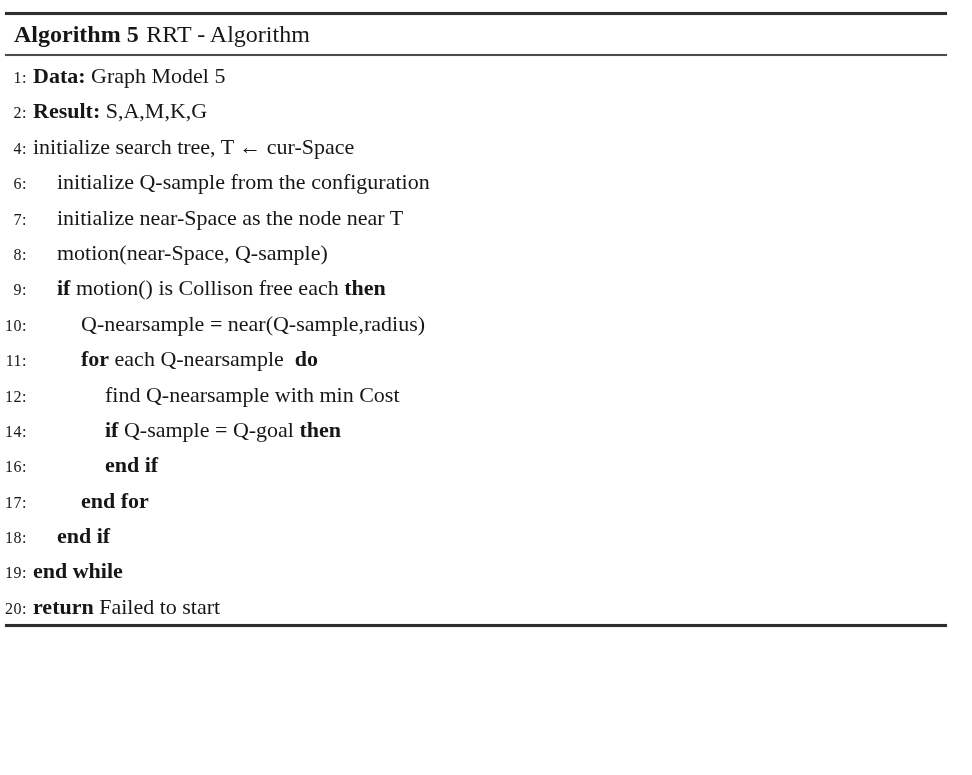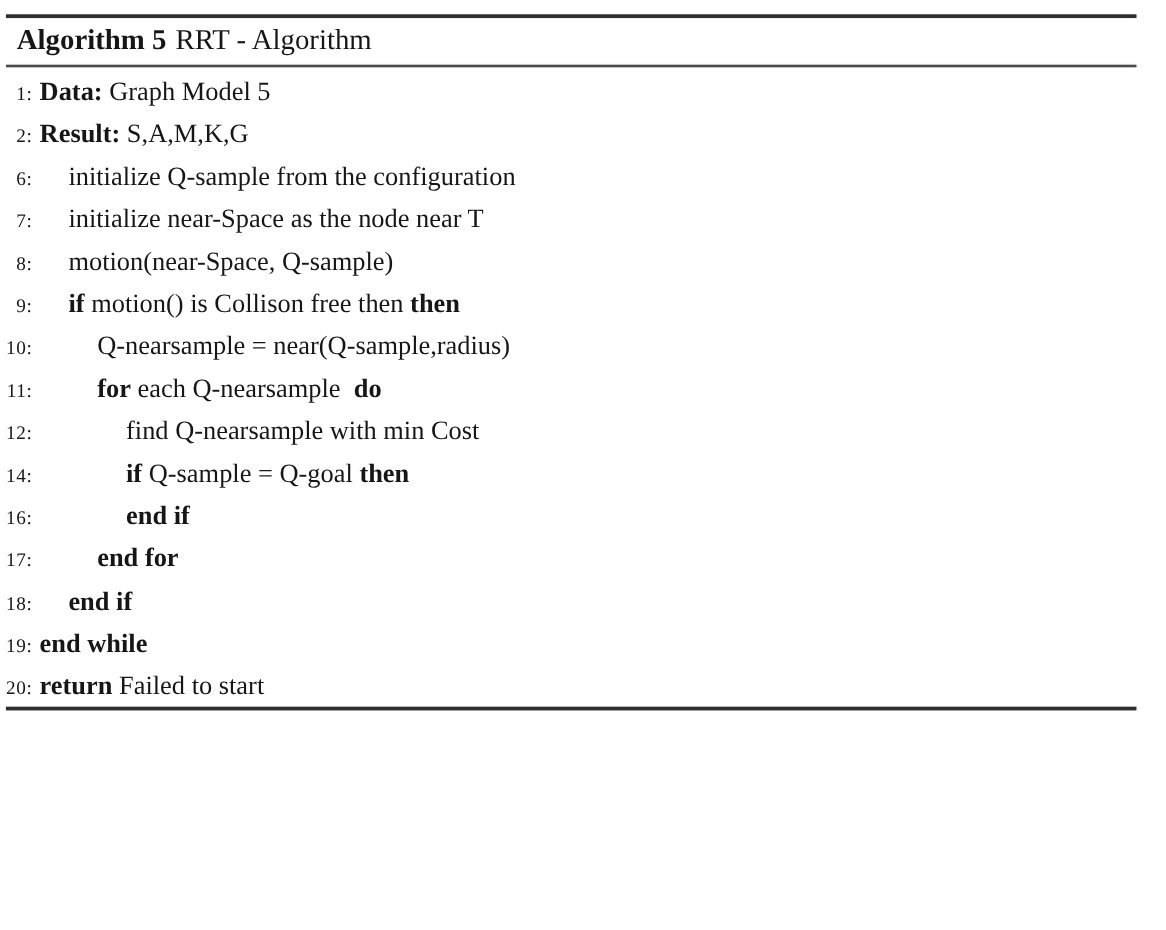--- a/index.html
+++ b/index.html
@@ -50,24 +50,25 @@
 
 <div class="figure">
   <div class="hrule thick"></div>
   <div class="caption">
     <span class="label">Algorithm 5</span><span class="title">RRT - Algorithm</span>
   </div>
   <div class="hrule thin"></div>
   <div class="lines">
       <div class="line"><span class="num">1:</span><span class="code" style="margin-left: 6px; text-align: right;"><span class="seg kw">Data:</span><span class="seg"> Graph Model 5</span></span></div>
       <div class="line"><span class="num">2:</span><span class="code" style="margin-left: 6px;"><span class="seg kw">Result:</span><span class="seg"> S,A,M,K,G</span></span></div>
+      <div class="line"><span class="num">4:</span><span class="code" style="margin-left: 6px;"><span class="seg">initialize search tree, T ← cur-Space</span></span></div>
       <div class="line"><span class="num">6:</span><span class="code" style="margin-left: 30px;"><span class="seg">initialize Q-sample from the configuration</span></span></div>
       <div class="line"><span class="num">7:</span><span class="code" style="margin-left: 30px; font-family: Liberation Serif, serif;"><span class="seg">initialize near-Space as the node near T</span></span></div>
       <div class="line"><span class="num">8:</span><span class="code" style="margin-left: 30px;"><span class="seg">motion(near-Space, Q-sample)</span></span></div>
-      <div class="line"><span class="num">9:</span><span class="code" style="margin-left: 30px;"><span class="seg kw">if</span><span class="seg"> motion() is Collison free then </span><span class="seg kw">then</span></span></div>
+      <div class="line"><span class="num">9:</span><span class="code" style="margin-left: 30px;"><span class="seg kw">if</span><span class="seg"> motion() is Collison free each </span><span class="seg kw">then</span></span></div>
       <div class="line"><span class="num">10:</span><span class="code" style="margin-left: 54px;"><span class="seg">Q-nearsample = near(Q-sample,radius)</span></span></div>
       <div class="line"><span class="num">11:</span><span class="code" style="margin-left: 54px;"><span class="seg kw">for</span><span class="seg"> each Q-nearsample  </span><span class="seg kw">do</span></span></div>
       <div class="line"><span class="num">12:</span><span class="code" style="margin-left: 78px;"><span class="seg">find Q-nearsample with min Cost</span></span></div>
       <div class="line"><span class="num">14:</span><span class="code" style="margin-left: 78px;"><span class="seg kw">if</span><span class="seg"> Q-sample = Q-goal </span><span class="seg kw">then</span></span></div>
       <div class="line"><span class="num">16:</span><span class="code" style="margin-left: 78px;"><span class="seg kw">end if</span></span></div>
       <div class="line"><span class="num">17:</span><span class="code" style="margin-left: 54px;"><span class="seg kw">end for</span></span></div>
       <div class="line"><span class="num">18:</span><span class="code" style="margin-left: 30px;"><span class="seg kw">end if</span></span></div>
       <div class="line"><span class="num">19:</span><span class="code" style="margin-left: 6px;"><span class="seg kw">end while</span></span></div>
       <div class="line"><span class="num">20:</span><span class="code" style="margin-left: 6px;"><span class="seg kw">return</span><span class="seg"> Failed to start</span></span></div>
     </div>

